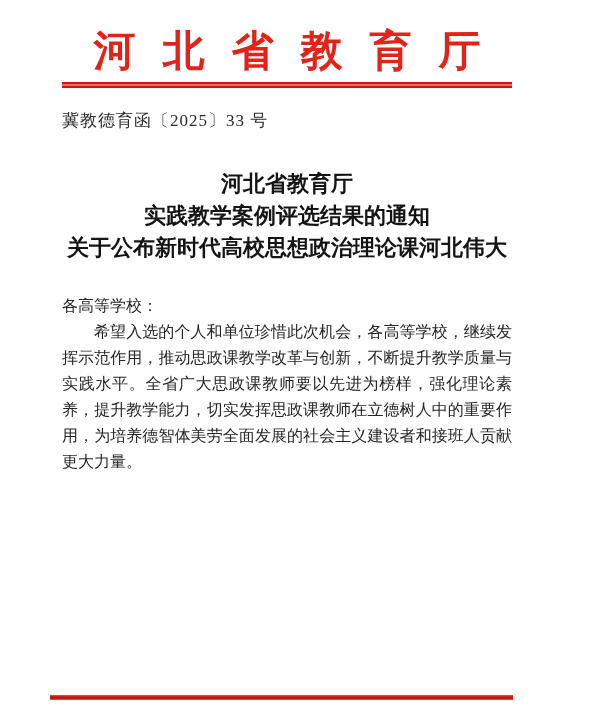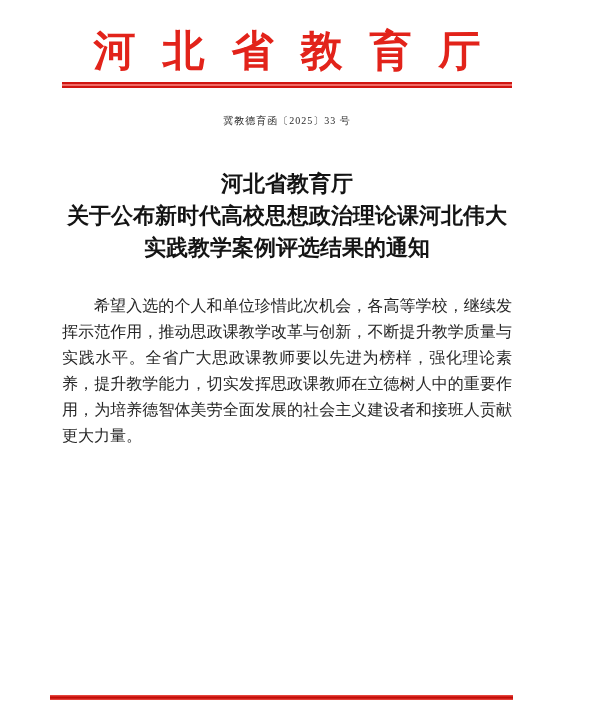--- a/index.html
+++ b/index.html
@@ -35,24 +35,24 @@
   }
   .header-divider {
     margin-top: 6px;
     height: 6px;
     border-top: 2px solid #d01511;
     border-bottom: 2px solid #d01511;
     background: #ef6b66;
   }
   .doc-number {
     margin-top: 23px;
-    font-size: 10px;
+    font-size: 17px;
     line-height: 20px;
     color: #2a2a2a;
-    text-align: center;
+    text-align: left;
     letter-spacing: 1px;
   }
   .notice-title {
     margin-top: 37px;
     font-size: 22px;
     line-height: 32px;
     font-weight: 700;
     color: #141414;
     text-align: center;
   }
@@ -85,24 +85,25 @@
   <div class="doc-column">
 
     <div class="agency-banner">河北省教育厅</div>
 
     <div class="header-divider"></div>
 
     <div class="doc-number">冀教德育函〔2025〕33 号</div>
 
     <div class="notice-title">
       <div>河北省教育厅</div>
+      <div>实践教学案例评选结果的通知</div>
       <div>关于公布新时代高校思想政治理论课河北伟大</div>
-      <div>实践教学案例评选结果的通知</div>
     </div>
 
     <div class="body-text">
+      <div class="salutation">各高等学校：</div>
       <div class="body-paragraph">希望入选的个人和单位珍惜此次机会，各高等学校，继续发挥示范作用，推动思政课教学改革与创新，不断提升教学质量与实践水平。全省广大思政课教师要以先进为榜样，强化理论素养，提升教学能力，切实发挥思政课教师在立德树人中的重要作用，为培养德智体美劳全面发展的社会主义建设者和接班人贡献更大力量。</div>
     </div>
 
   </div>
 
   <div class="footer-divider"></div>
 </div>
 
 </body></html>

